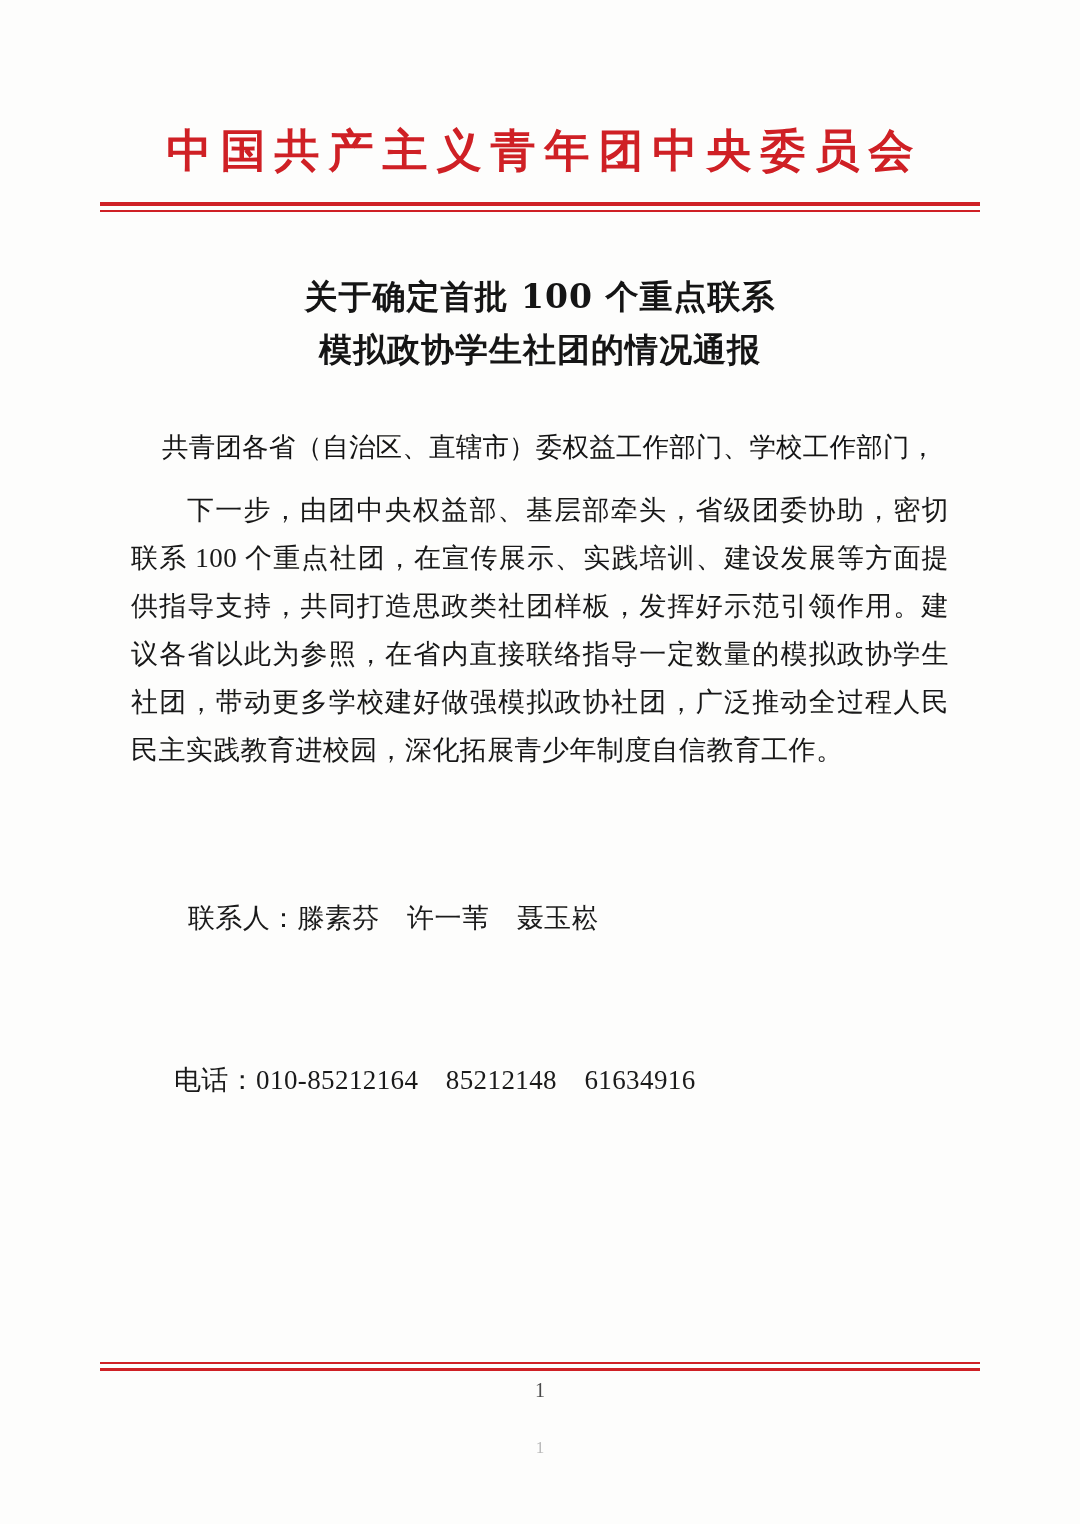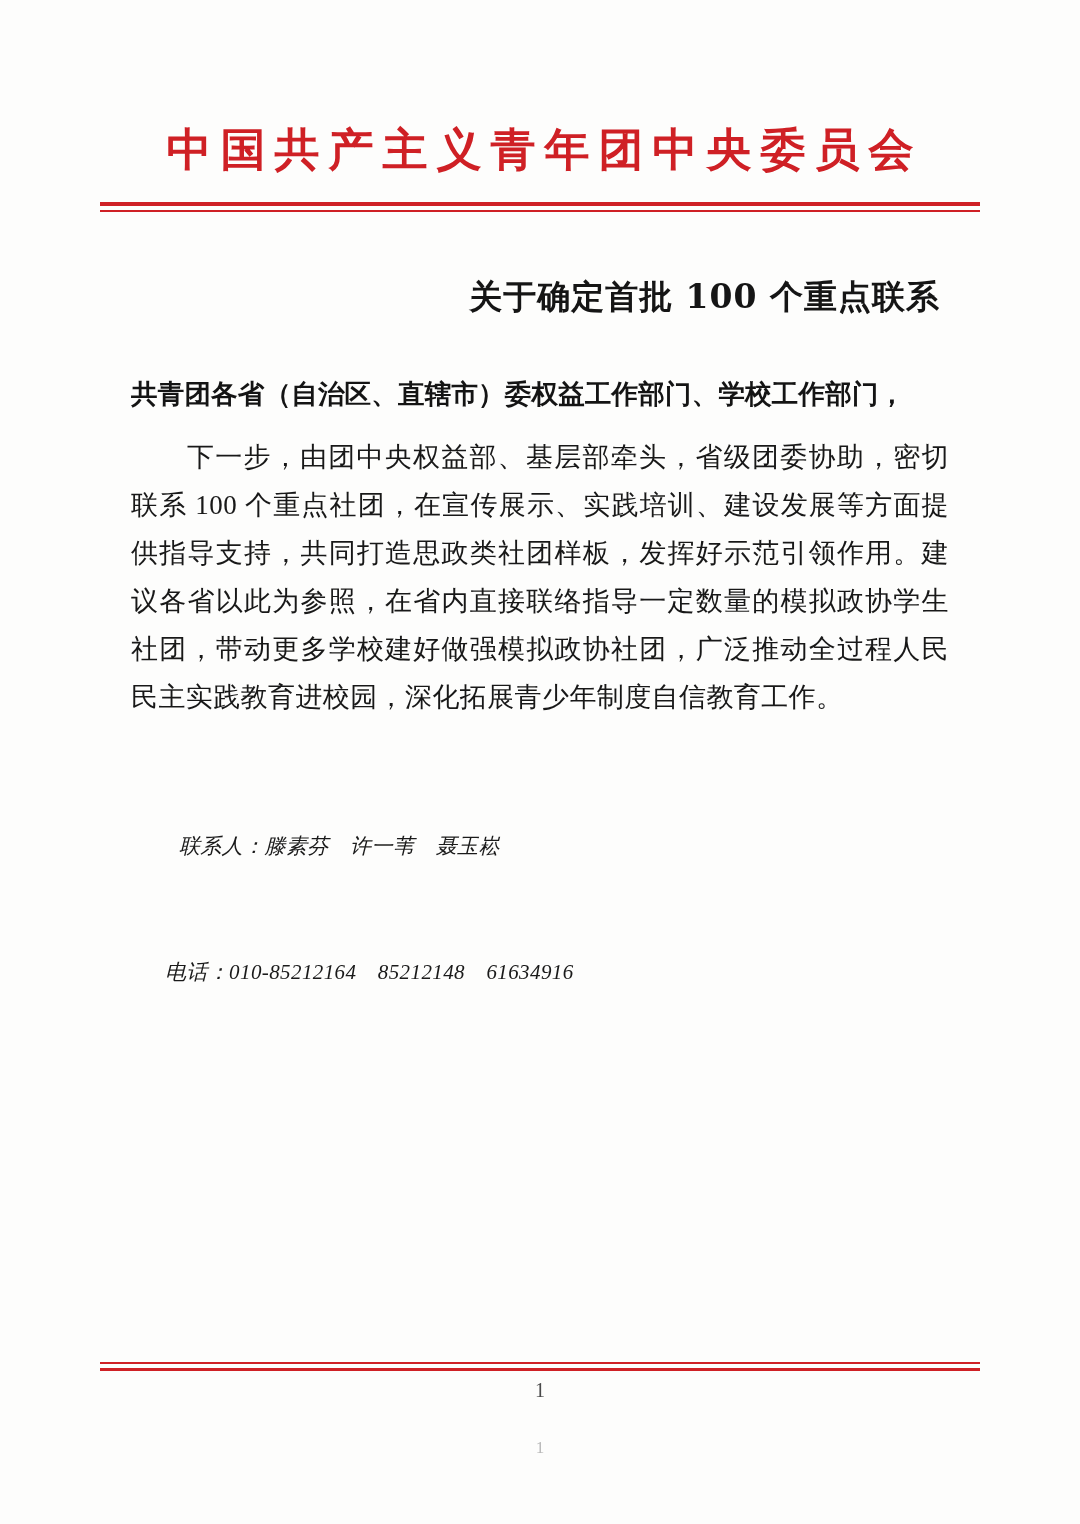--- a/index.html
+++ b/index.html
@@ -23,21 +23,21 @@
     box-sizing: border-box;
   }
 
   
   .letterhead {
     padding-top: 126px;
     text-align: center;
   }
   .letterhead-title {
     color: #cf2025;
-    font-family: Liberation Serif, serif;
+    font-family: Liberation Sans, sans-serif;
     font-weight: bold;
     font-size: 45px;
     letter-spacing: 9px;
     line-height: 1.1;
     white-space: nowrap;
     text-indent: 9px;
   }
   .rule-wrap {
     margin: 26px auto 0 auto;
     width: 880px;
@@ -51,64 +51,64 @@
   }
   .rule-thin {
     height: 2px;
     background: #cf2025;
   }
 
   
   .doc-title {
     margin: 58px auto 0 auto;
     width: 800px;
-    text-align: right;
+    text-align: center;
     font-family: "DejaVu Serif", "Liberation Serif", serif;
     font-weight: bold;
     font-size: 33px;
     line-height: 1.62;
     letter-spacing: 1px;
     color: #151515;
   }
 
   
   .body-block {
     margin: 46px auto 0 auto;
     width: 818px;
     font-size: 27px;
     line-height: 1.78;
     letter-spacing: 0.4px;
     color: #181818;
   }
   .addressee {
     font-family: "DejaVu Sans", "Liberation Sans", sans-serif;
-    font-weight: bold;
+    font-weight: normal;
     font-size: 26.5px;
     line-height: 1.88;
     letter-spacing: 0.2px;
     color: #141414;
+    margin-left: 31px;
   }
   p.para {
     margin: 16px 0 0 0;
     text-indent: 56px;
     text-align: justify;
     text-justify: inter-ideograph;
   }
   p.para:first-of-type {
     margin-top: 14px;
   }
 
   
   .contacts {
     margin: 62px auto 0 auto;
     width: 818px;
-    font-size: 21px;
+    font-size: 27px;
     line-height: 2.0;
     letter-spacing: 0.4px;
-    font-style: italic;
   }
   .contacts .line {
     white-space: pre;
   }
   .contacts .indent {
     padding-left: 14px;
   }
 
   
   .footer {
@@ -155,20 +155,21 @@
     <div class="letterhead-title">中国共产主义青年团中央委员会</div>
     <div class="rule-wrap">
       <div class="rule-thick"></div>
       <div class="rule-gap"></div>
       <div class="rule-thin"></div>
     </div>
   </div>
 
   <div class="doc-title">
     <div>关于确定首批 100 个重点联系</div>
+    <div>模拟政协学生社团的情况通报</div>
   </div>
 
   <div class="body-block">
     <div class="addressee">
       <div>共青团各省（自治区、直辖市）委权益工作部门、学校工作部门，</div>
     </div>
     <p class="para">下一步，由团中央权益部、基层部牵头，省级团委协助，密切联系 100 个重点社团，在宣传展示、实践培训、建设发展等方面提供指导支持，共同打造思政类社团样板，发挥好示范引领作用。建议各省以此为参照，在省内直接联络指导一定数量的模拟政协学生社团，带动更多学校建好做强模拟政协社团，广泛推动全过程人民民主实践教育进校园，深化拓展青少年制度自信教育工作。</p>
   </div>
 
   <div class="contacts">

